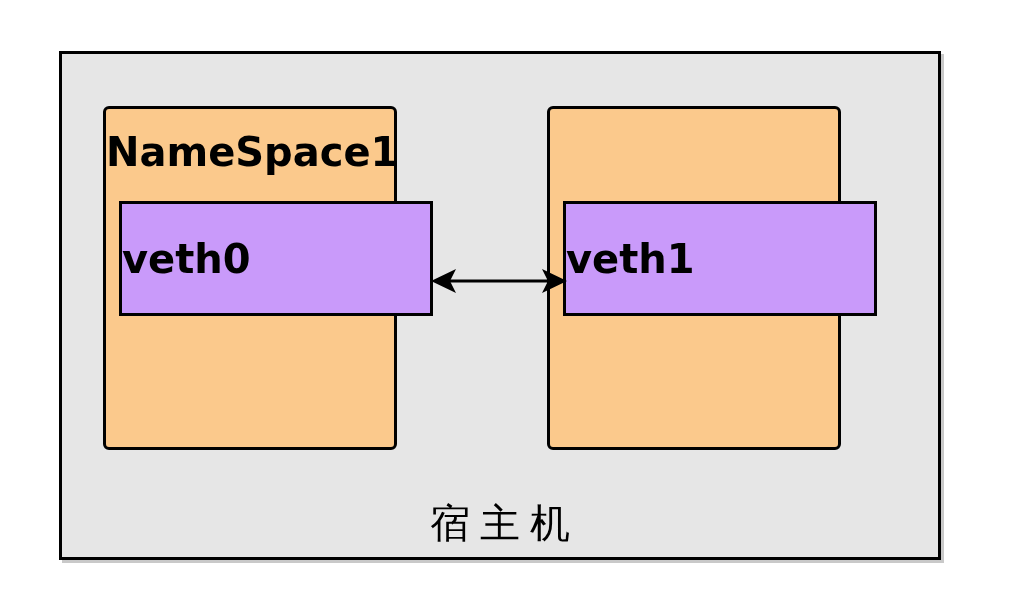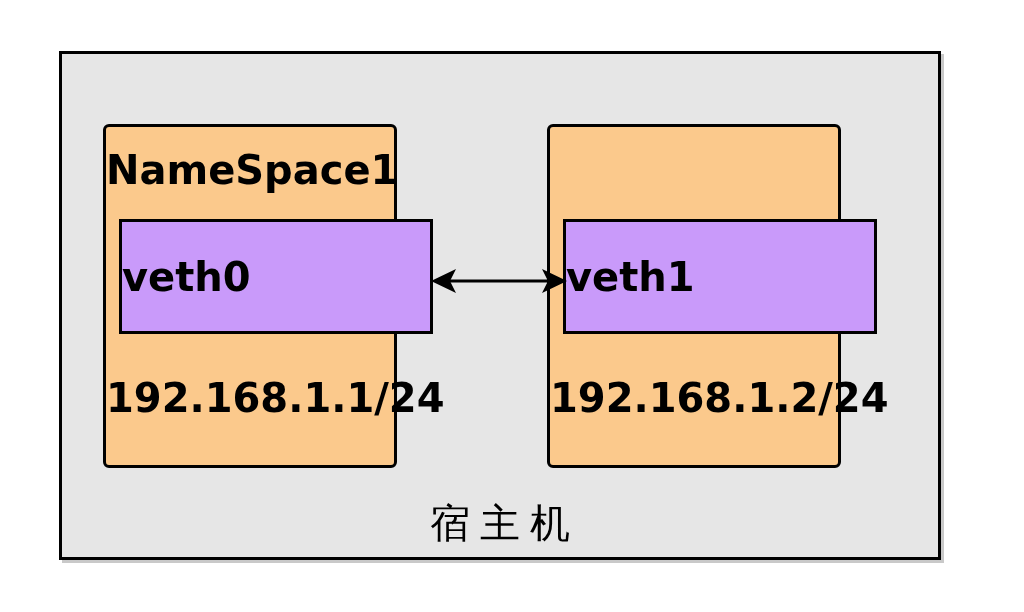--- a/index.html
+++ b/index.html
@@ -16,21 +16,21 @@
     position: absolute;
     left: 59px; top: 51px;
     width: 882px; height: 509px;
     background: #e6e6e6;
     border: 3px solid #000000;
     box-sizing: border-box;
     box-shadow: 3px 3px 0 #c9c9c9;
   }
   .ns-box {
     position: absolute;
-    top: 70px;
+    top: 52px;
     width: 294px; height: 344px;
     background: #fbc98c;
     border: 3px solid #000000;
     border-radius: 6px;
     box-sizing: border-box;
   }
   .ns1 { left: 41px; }
   .ns2 { left: 485px; }
   .ns-title {
     position: absolute;
@@ -89,28 +89,26 @@
 <body>
 
 <div class="canvas">
   <div class="host-box">
 
     <div class="ns-box ns1">
       <div class="ns-title">NameSpace1</div>
       <div class="veth-box">
         <span class="veth-label">veth0</span>
       </div>
-      <div class="ns-ip">192.168.1.1/24</div>
     </div>
 
     <div class="ns-box ns2">
       <div class="veth-box">
         <span class="veth-label">veth1</span>
       </div>
-      <div class="ns-ip">192.168.1.2/24</div>
     </div>
 
     <svg class="veth-arrow" viewBox="0 0 138 34" aria-hidden="true">
       <line x1="18" y1="17" x2="120" y2="17" stroke="#000000" stroke-width="3"></line>
       <path d="M1,17 L26,5 L20,17 L26,29 Z" fill="#000000"></path>
       <path d="M137,17 L112,5 L118,17 L112,29 Z" fill="#000000"></path>
     </svg>
 
     <div class="host-label">宿主机</div>
   </div>

